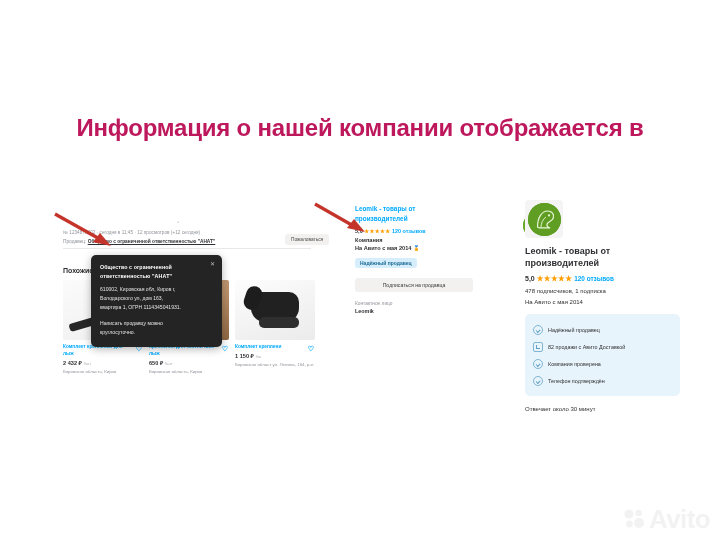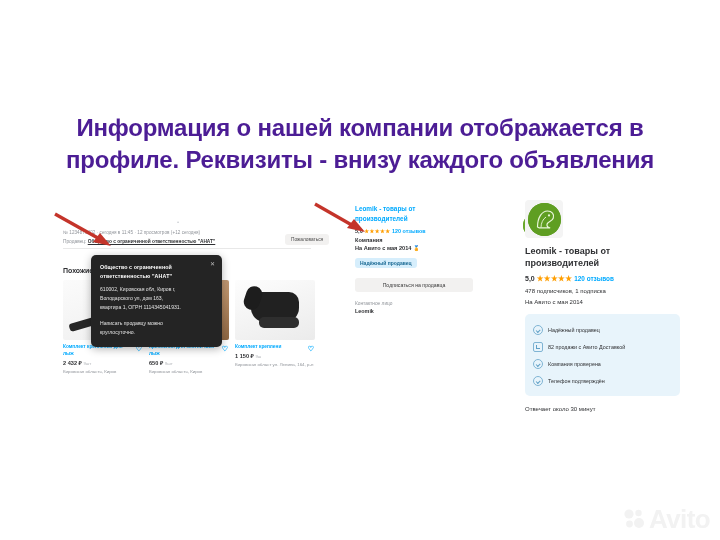--- a/index.html
+++ b/index.html
@@ -17,21 +17,21 @@
 
   
   .headline {
     position: absolute;
     left: 0;
     top: 112px;
     width: 720px;
     text-align: center;
     font-size: 24px;
     font-weight: bold;
-    color: #4c1d95;
+    color: #be185d;
     line-height: 1.32;
     letter-spacing: -0.2px;
     padding: 0 26px;
     box-sizing: border-box;
   }
   .headline .l2 { display: block; }
 
   
   .shot {
     position: absolute;
@@ -429,21 +429,20 @@
     color: #f2f2f2;
     letter-spacing: -0.6px;
     line-height: 1;
   }
 </style>
 </head>
 <body>
 
 <div class="headline">
   <span class="l1">Информация о нашей компании отображается в</span>
-  <span class="l2">профиле. Реквизиты - внизу каждого объявления</span>
 </div>
 
 <div class="shot">
 
   <div class="left-panel">
 
     <div class="dot-row">•</div>
 
     <div class="meta-line">№ 1234873402 · сегодня в 11:45 · 12 просмотров (+12 сегодня)</div>
 

